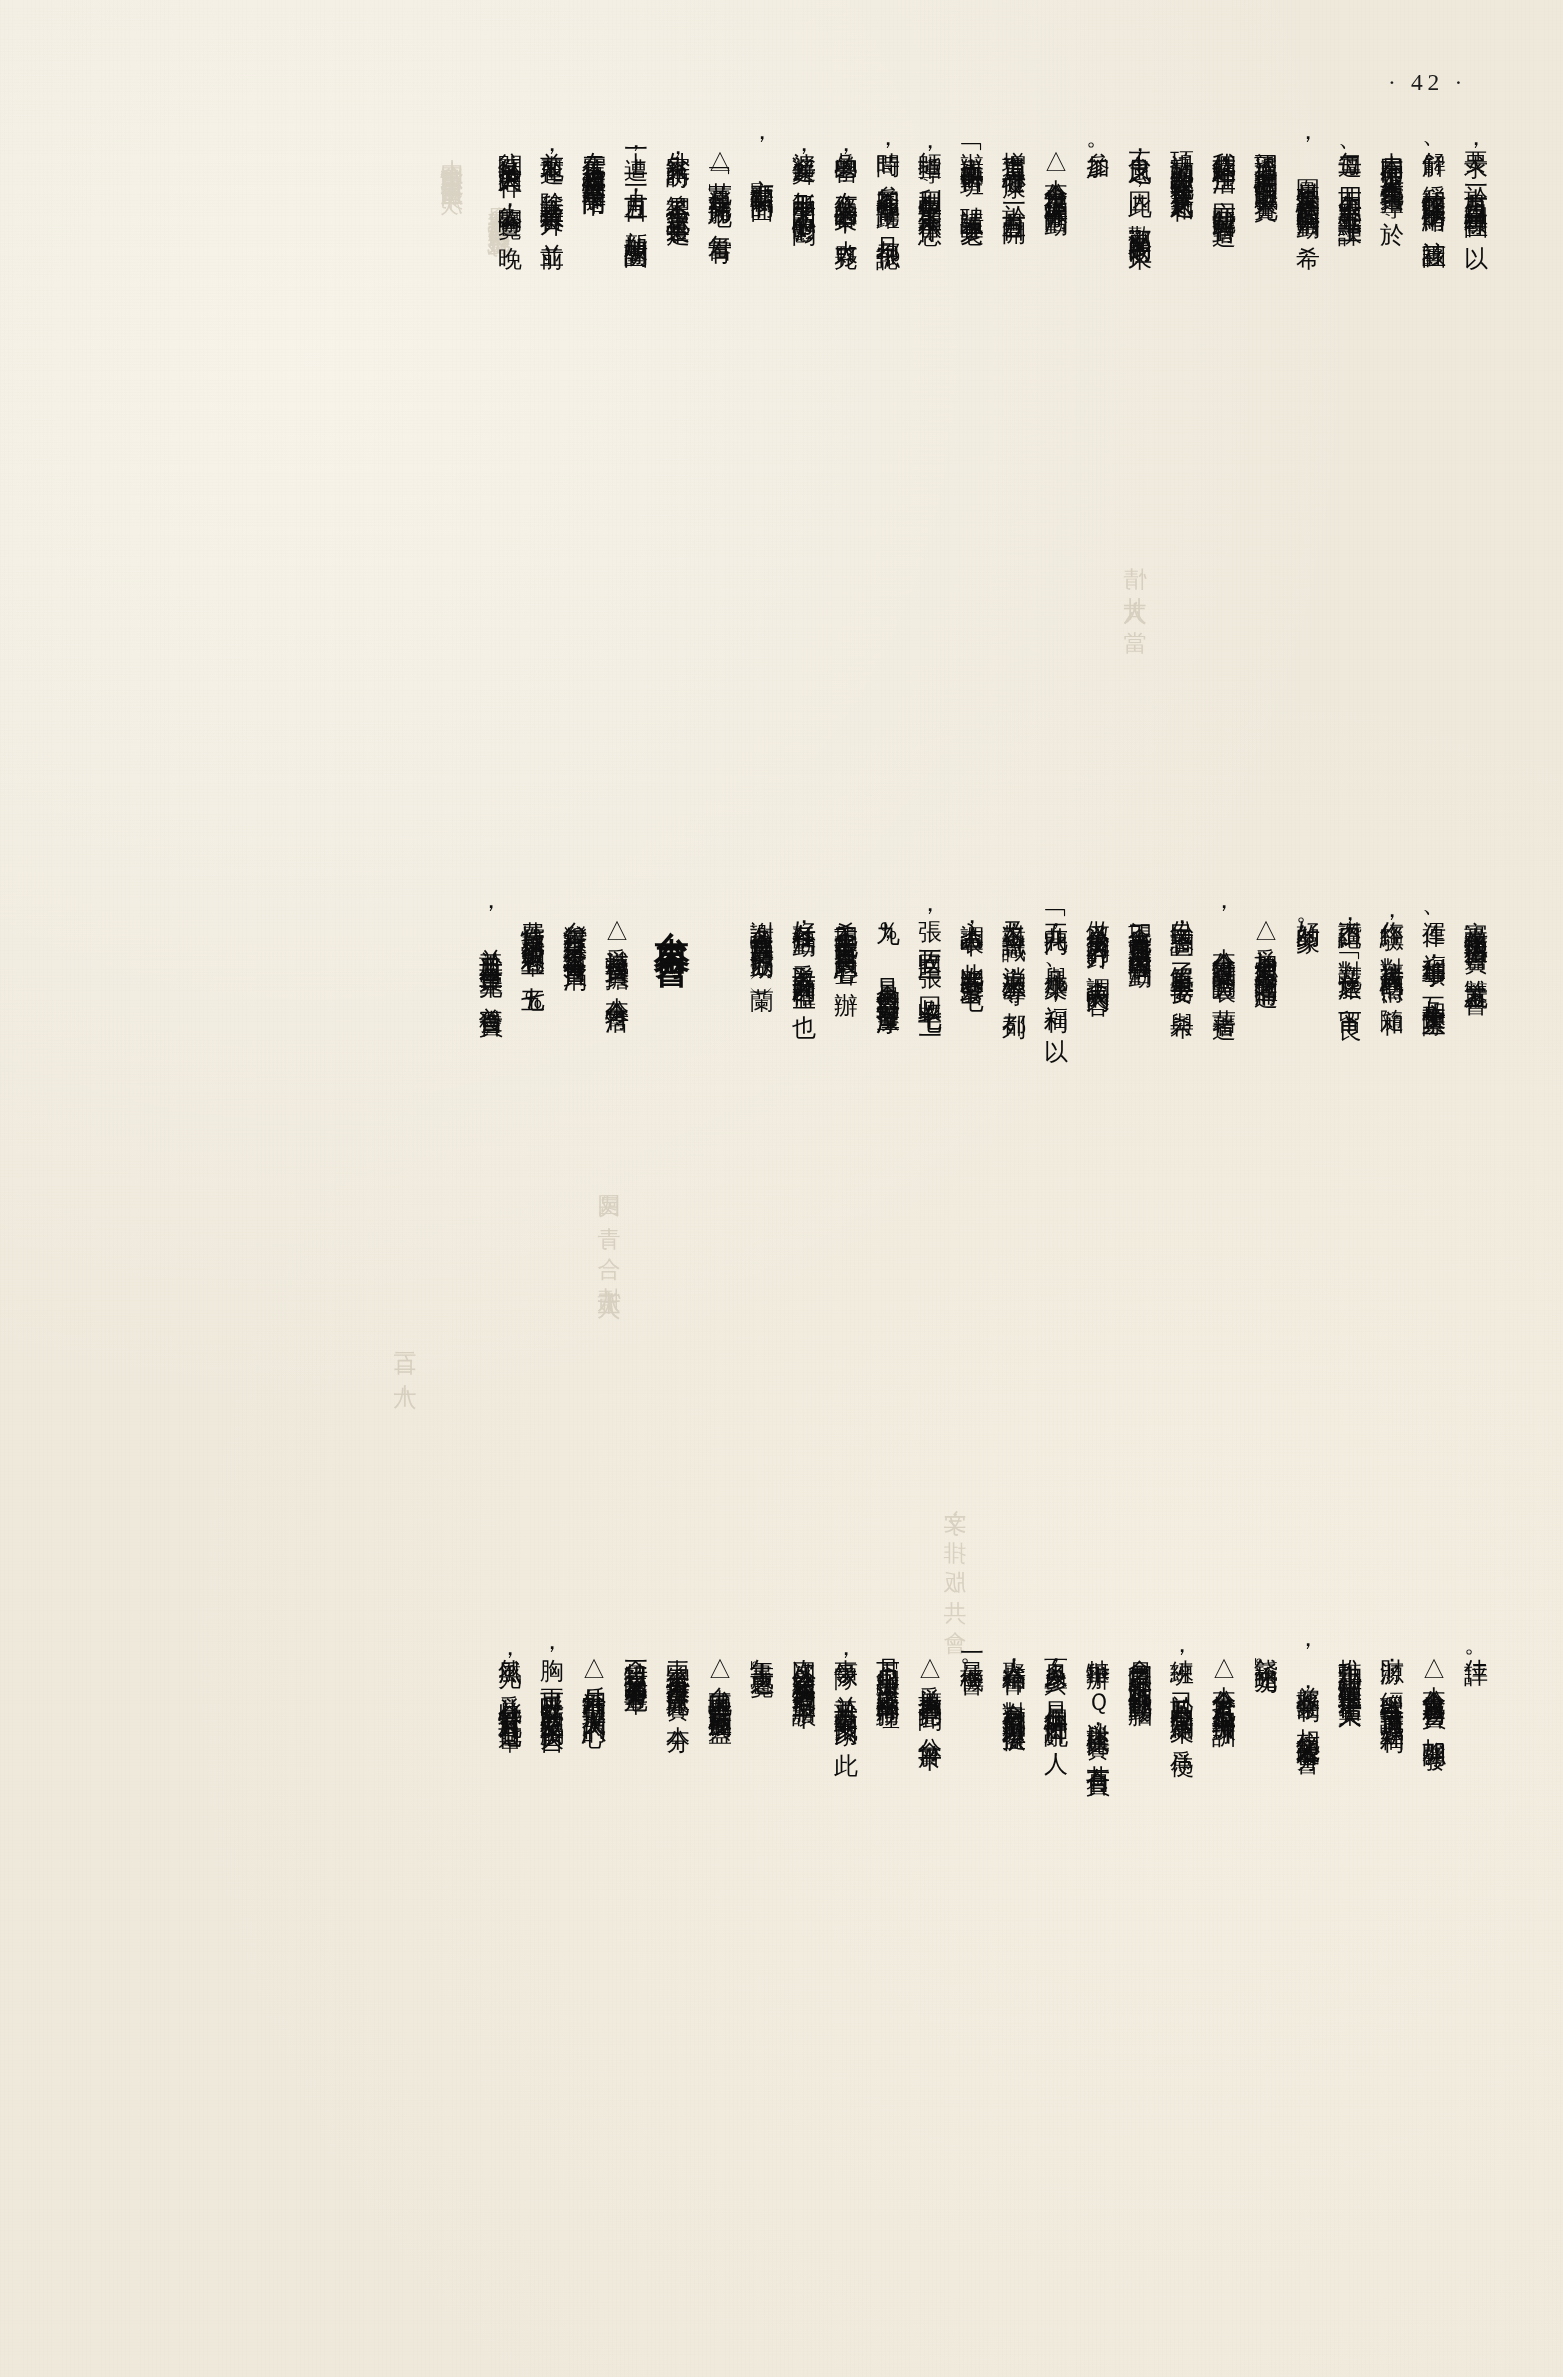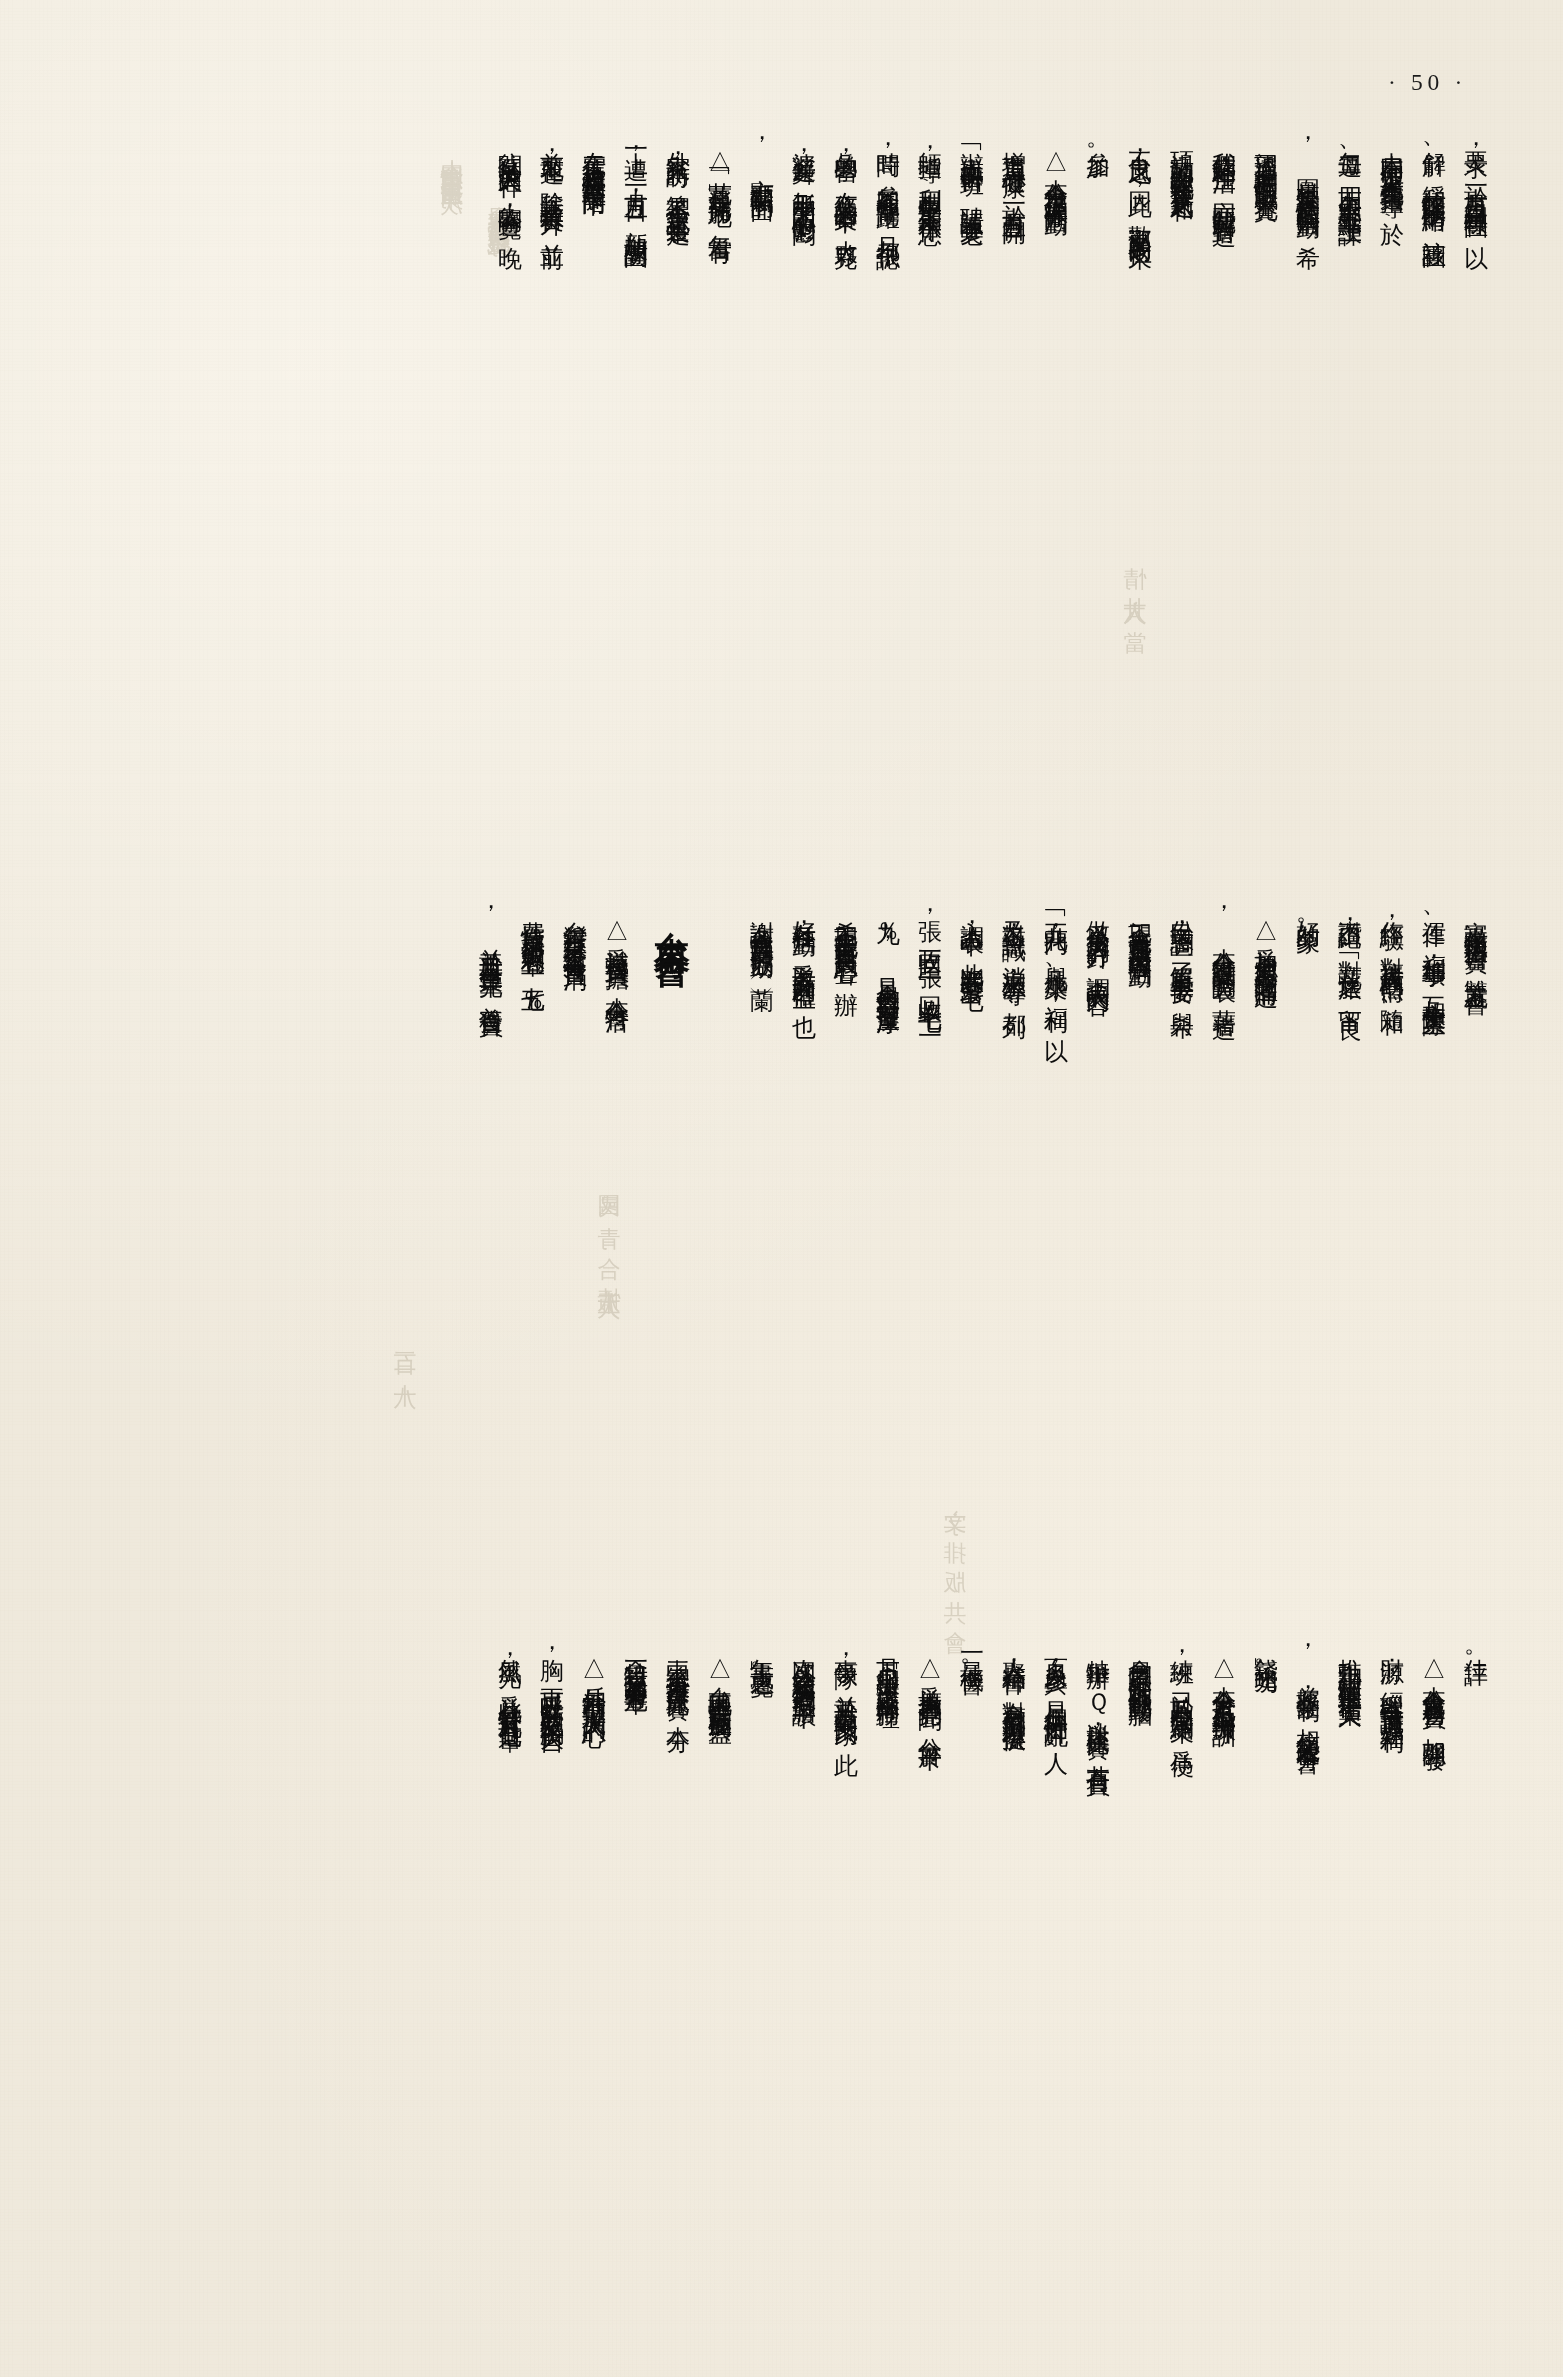--- a/index.html
+++ b/index.html
@@ -116,21 +116,21 @@
 
   <div id="grain"></div>
 
   <div class="bleed" style="top:141px; left:439px; height:1099px;">由由台灣電信員工會第四屆第二次</div>
   <div class="bleed" style="top:188px; left:486px; height:1020px;">會員代表大會第三次會議紀錄</div>
   <div class="bleed" style="top:549px; left:1122px; height:706px;">情 廿六人 當</div>
   <div class="bleed" style="top:1177px; left:596px; height:863px;">國民 青 合 情八十五人</div>
   <div class="bleed" style="top:1334px; left:392px; height:706px;">三百 十八</div>
   <div class="bleed" style="top:1491px; left:942px; height:628px;">文字 排 版 共 會</div>
 
-  <div id="page-number">· 50 ·</div>
+  <div id="page-number">· 42 ·</div>
 
   <div class="band" id="band-1" style="top:133px; right:75px; height:690px; flex-direction: row-reverse;">
     <div class="vcol">要求，於十一月三日組圍棋社團，以</div>
     <div class="vcol">舒解、緩和忙碌緊張的情緒。該社團</div>
     <div class="vcol">由本局同仁王進來先生免費指導，於</div>
     <div class="vcol">每週二、四下午四點半至五點半上課</div>
     <div class="vcol">，圍棋是深具創造性的藝術活動，希</div>
     <div class="vcol">望透過這個「創造性的遊戲」來充實</div>
     <div class="vcol">我們的精神生活，亦同時能藉著對這</div>
     <div class="vcol">項活動的熱衷能轉化社會暴戾之氣和</div>

